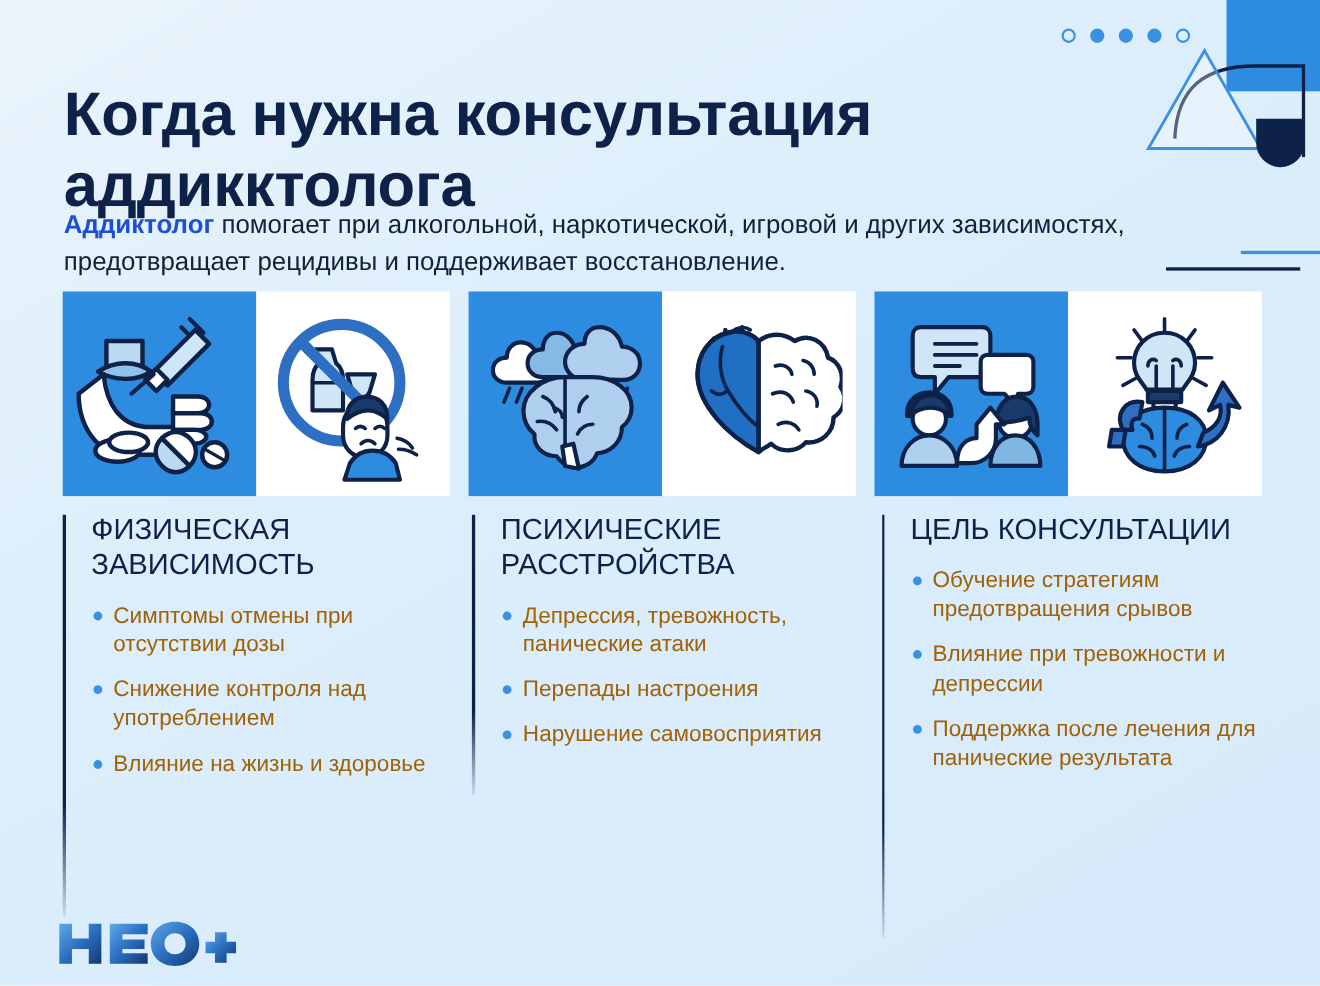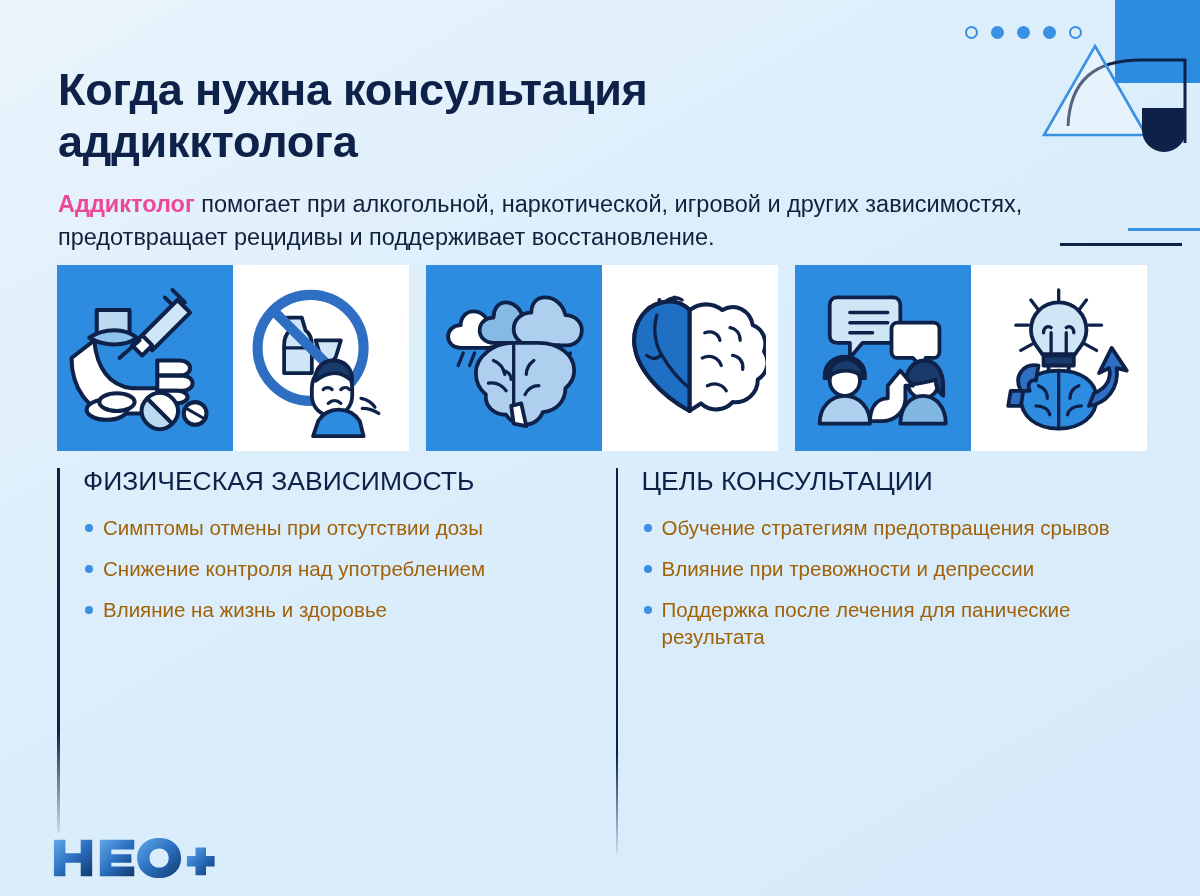--- a/index.html
+++ b/index.html
@@ -19,24 +19,24 @@
   .dot.hollow{background:transparent;border:2.4px solid #3a90e2;box-sizing:border-box;}
   .deco-curve{position:absolute;left:1015px;top:18px;width:185px;height:125px;}
   .deco-tri{position:absolute;left:1040px;top:40px;width:110px;height:100px;}
   .deco-quarter2{position:absolute;left:1142px;top:108px;width:44px;height:44px;background:#0d2149;
     border-top-left-radius:0;border-top-right-radius:0;border-bottom-right-radius:44px;border-bottom-left-radius:44px;}
   .rule-blue{position:absolute;left:1128px;top:228px;width:72px;height:2.5px;background:#3a90e2;}
   .rule-navy{position:absolute;left:1060px;top:243px;width:122px;height:3px;background:#0d2149;}
 
   
   .title{position:absolute;left:58px;top:34px;width:830px;
-    font-size:45px;line-height:1.16;font-weight:700;color:#0d2149;letter-spacing:-0.2px;}
+    font-size:56px;line-height:1.16;font-weight:700;color:#0d2149;letter-spacing:-0.2px;}
   .subtitle{position:absolute;left:58px;top:164px;width:1060px;
     font-size:23.5px;line-height:1.42;color:#12203c;font-weight:400;}
-  .subtitle b{font-weight:700;color:#ec4899;}
+  .subtitle b{font-weight:700;color:#1d4ed8;}
 
   
   .panels{position:absolute;left:57px;top:265px;width:1090px;height:186px;
     display:flex;gap:17px;}
   .pgroup{display:flex;flex:1;}
   .pcell{flex:1;display:flex;align-items:center;justify-content:center;overflow:hidden;}
   .pcell.blue{background:#2e8ce0;}
   .pcell.white{background:#ffffff;}
   .pcell svg{width:86%;height:86%;display:block;}
 
@@ -231,20 +231,29 @@
     <div class="col c1">
       <div class="vbar"></div>
       <h2 class="chead">ФИЗИЧЕСКАЯ ЗАВИСИМОСТЬ</h2>
       <ul class="blist">
         <li>Симптомы отмены при отсутствии дозы</li>
         <li>Снижение контроля над употреблением</li>
         <li>Влияние на жизнь и здоровье</li>
       </ul>
     </div>
 
+    <div class="col c2">
+      <div class="vbar"></div>
+      <h2 class="chead">ПСИХИЧЕСКИЕ РАССТРОЙСТВА</h2>
+      <ul class="blist">
+        <li>Депрессия, тревожность, панические атаки</li>
+        <li>Перепады настроения</li>
+        <li>Нарушение самовосприятия</li>
+      </ul>
+    </div>
 
     <div class="col c3">
       <div class="vbar"></div>
       <h2 class="chead">ЦЕЛЬ КОНСУЛЬТАЦИИ</h2>
       <ul class="blist">
         <li>Обучение стратегиям предотвращения срывов</li>
         <li>Влияние при тревожности и депрессии</li>
         <li>Поддержка после лечения для панические результата</li>
       </ul>
     </div>

